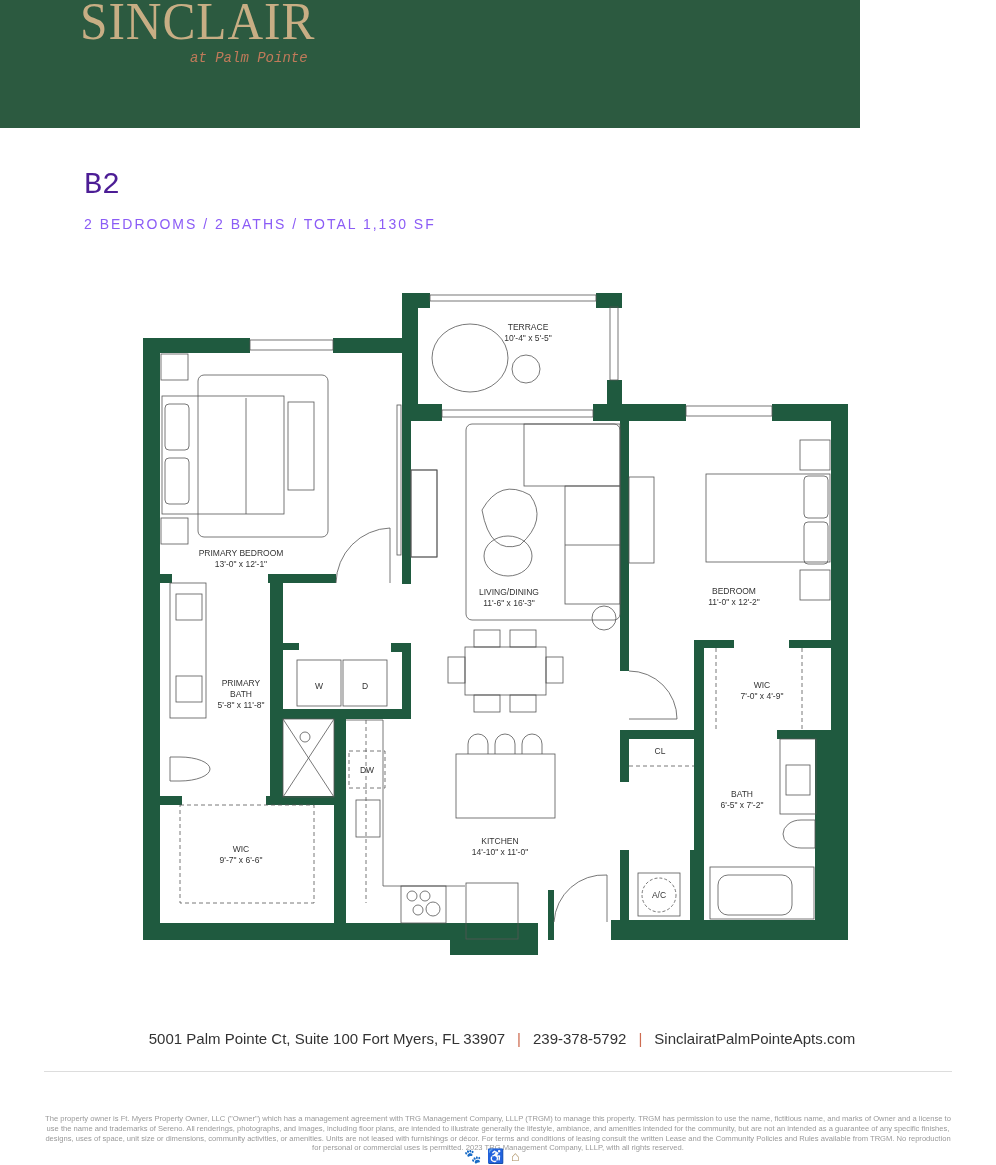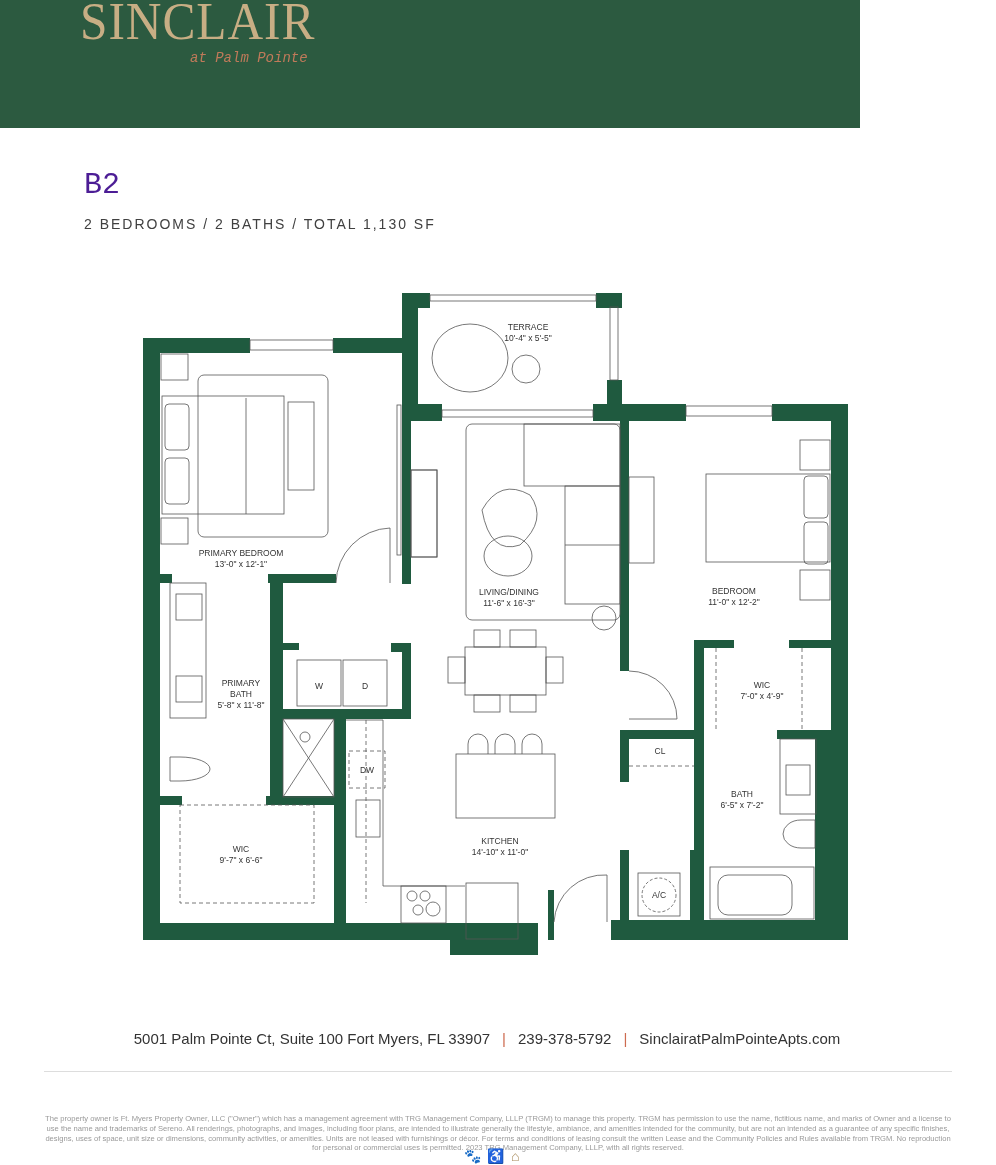--- a/index.html
+++ b/index.html
@@ -2,24 +2,24 @@
 <html><head>
 <meta charset="utf-8">
 <style>
   html, body { margin:0; padding:0; background:#fff; }
   body { width:996px; height:1165px; position:relative; overflow:hidden; font-family:"Liberation Sans", sans-serif; }
   .header { position:absolute; left:0; top:0; width:860px; height:128px; background:#2c5a40; }
   .logo { position:absolute; left:80px; top:-4px; }
   .logo-main { font-family:"Liberation Serif", serif; font-size:52px; color:#c8ae84; letter-spacing:1px; line-height:1; transform:scaleX(0.95); transform-origin:left; display:block; }
   .logo-sub { position:absolute; left:80px; top:50px; font-family:"DejaVu Serif", serif; font-style:italic; font-size:14px; color:#c07a5a; white-space:nowrap; }
   .unit-title { position:absolute; left:84px; top:168px; font-size:30px; color:#4c1d95; font-family:Liberation Mono, monospace; }
-  .unit-sub { position:absolute; left:84px; top:216px; font-size:14px; letter-spacing:2px; color:#404040; }
+  .unit-sub { position:absolute; left:84px; top:216px; font-size:14px; letter-spacing:2px; color:#8b5cf6; }
   .plan { position:absolute; left:0; top:280px; width:996px; height:680px; }
   .room-label { font-family:"Liberation Sans", sans-serif; font-size:8.5px; fill:#333; text-anchor:middle; }
-  .footer-line { position:absolute; left:97px; top:1030px; width:780px; text-align:center; font-size:15px; color:#333; white-space:nowrap; }
+  .footer-line { position:absolute; left:112px; top:1030px; width:780px; text-align:center; font-size:15px; color:#333; white-space:nowrap; }
   .footer-line .sep { color:#cd6b50; margin:0 12px; }
   .divider { position:absolute; left:44px; top:1071px; width:908px; height:1px; background:#ddd; }
   .legal { position:absolute; left:44px; top:1088px; width:908px; font-size:7.6px; line-height:9.8px; color:#999; text-align:center;margin-top:26px; }
   .icons { position:absolute; left:464px; top:1148px; display:flex; gap:6px; color:#a88a5a; font-size:14px; }
 </style>
 </head>
 <body>
 
 <div class="header">
   <div class="logo">

